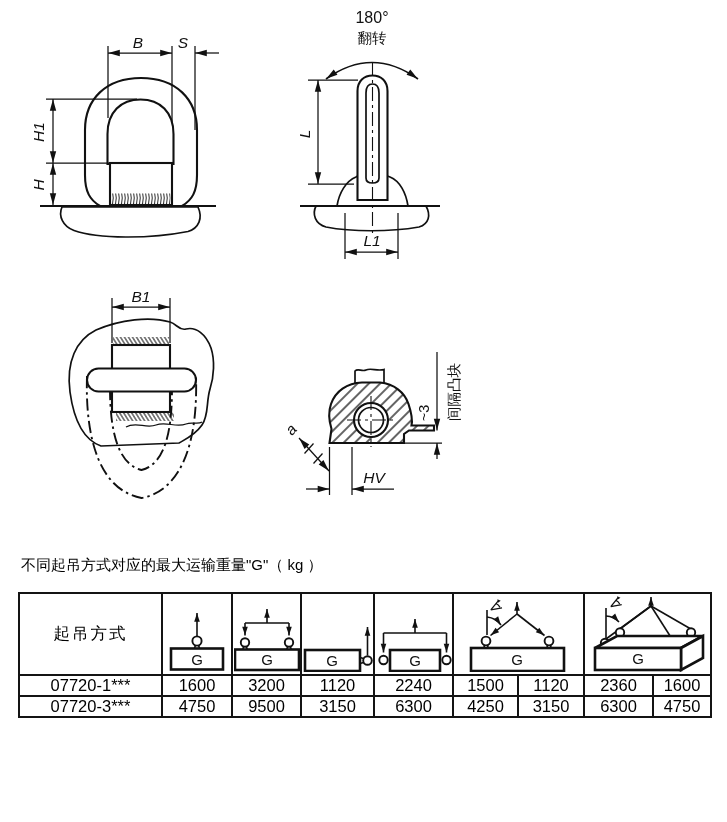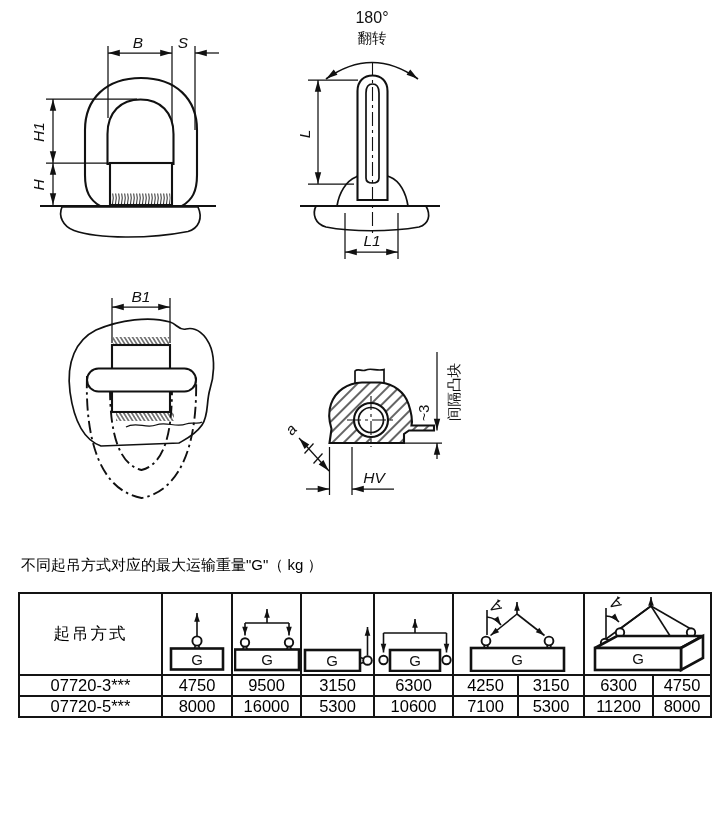--- a/index.html
+++ b/index.html
@@ -261,36 +261,36 @@
           <circle cx="86" cy="49" r="4.2" class="pc"></circle>
           <circle cx="104" cy="38.5" r="4.2" class="pc"></circle>
           <path d="M8,54 L94,54 L116,42 L30,42 Z" class="gbox"></path>
           <path d="M94,54 L116,42 L116,64 L94,76 Z" class="gbox"></path>
           <rect x="8" y="54" width="86" height="22" class="gbox"></rect>
           <text class="gtext" x="51" y="70">G</text>
         </svg>
       </td>
     </tr>
     <tr style="height:18px">
+      <td class="rowlab">07720-1***</td>
+      <td>1600</td>
+      <td>3200</td>
+      <td>1120</td>
+      <td>2240</td>
+      <td>1500</td>
+      <td>1120</td>
+      <td>2360</td>
+      <td>1600</td>
+    </tr>
+    <tr style="height:18px">
       <td class="rowlab">07720-3***</td>
       <td>4750</td>
       <td>9500</td>
       <td>3150</td>
       <td>6300</td>
       <td>4250</td>
       <td>3150</td>
       <td>6300</td>
       <td>4750</td>
     </tr>
-    <tr style="height:18px">
-      <td class="rowlab">07720-5***</td>
-      <td>8000</td>
-      <td>16000</td>
-      <td>5300</td>
-      <td>10600</td>
-      <td>7100</td>
-      <td>5300</td>
-      <td>11200</td>
-      <td>8000</td>
-    </tr>
   </tbody>
     </table>
 </div>
 
 </body></html>

